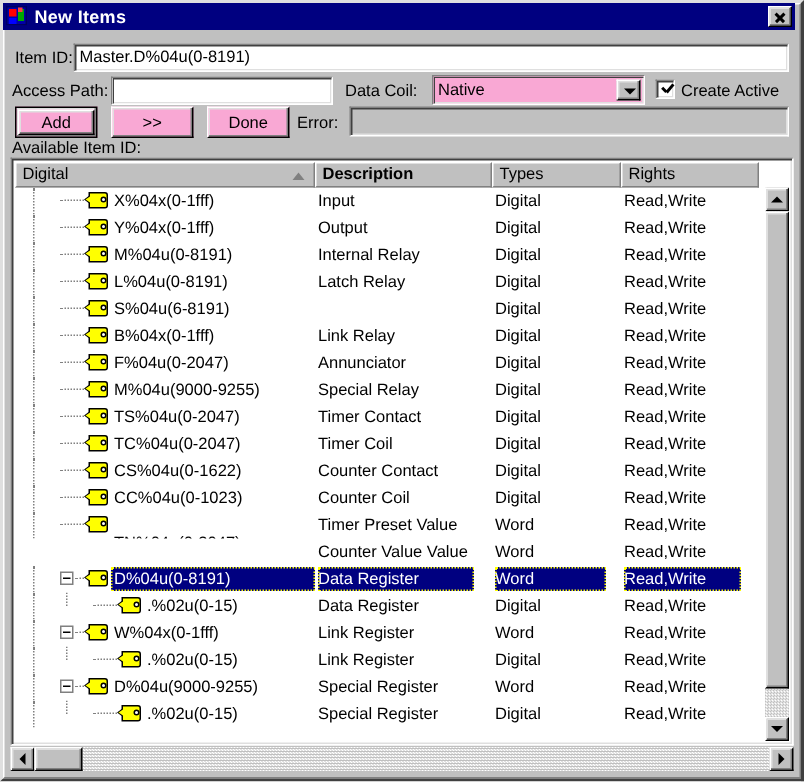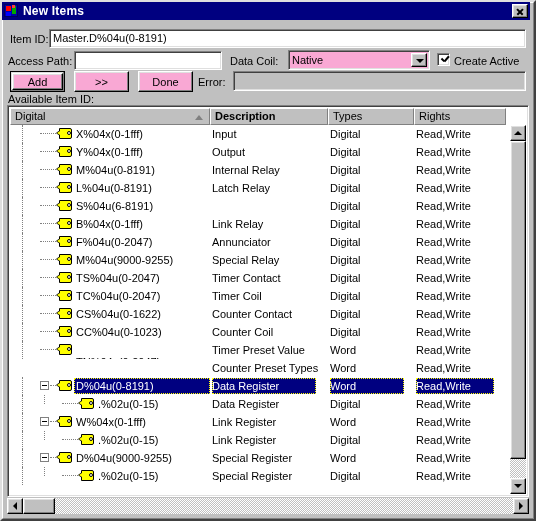--- a/index.html
+++ b/index.html
@@ -785,21 +785,21 @@
               <div class="point2"></div>
               <div class="hole"></div>
             </div>
             <div class="row-label" style="position: absolute; left: 66px; top: 12px;">TN%04u(0-2047)</div>
           </div>
           <div class="cell c-desc">Timer Preset Value</div>
           <div class="cell c-type">Word</div>
           <div class="cell c-rght">Read,Write</div>
         </div>
         <div class="row">
-          <div class="cell c-desc">Counter Preset Types</div>
+          <div class="cell c-desc">Counter Value Value</div>
           <div class="cell c-type">Word</div>
           <div class="cell c-rght">Read,Write</div>
         </div>
         <div class="row selected">
           <div class="cell c-tmpl">
             <div class="vline" style="left: 12px; top: 0px; height: 18px;"></div>
             <div class="twist" style="left: 30px;"></div>
             <div class="dotline" style="left: 40px; width: 6px;"></div>
             <div class="tag-icon" style="left: 46px;">
               <div class="point"></div>

